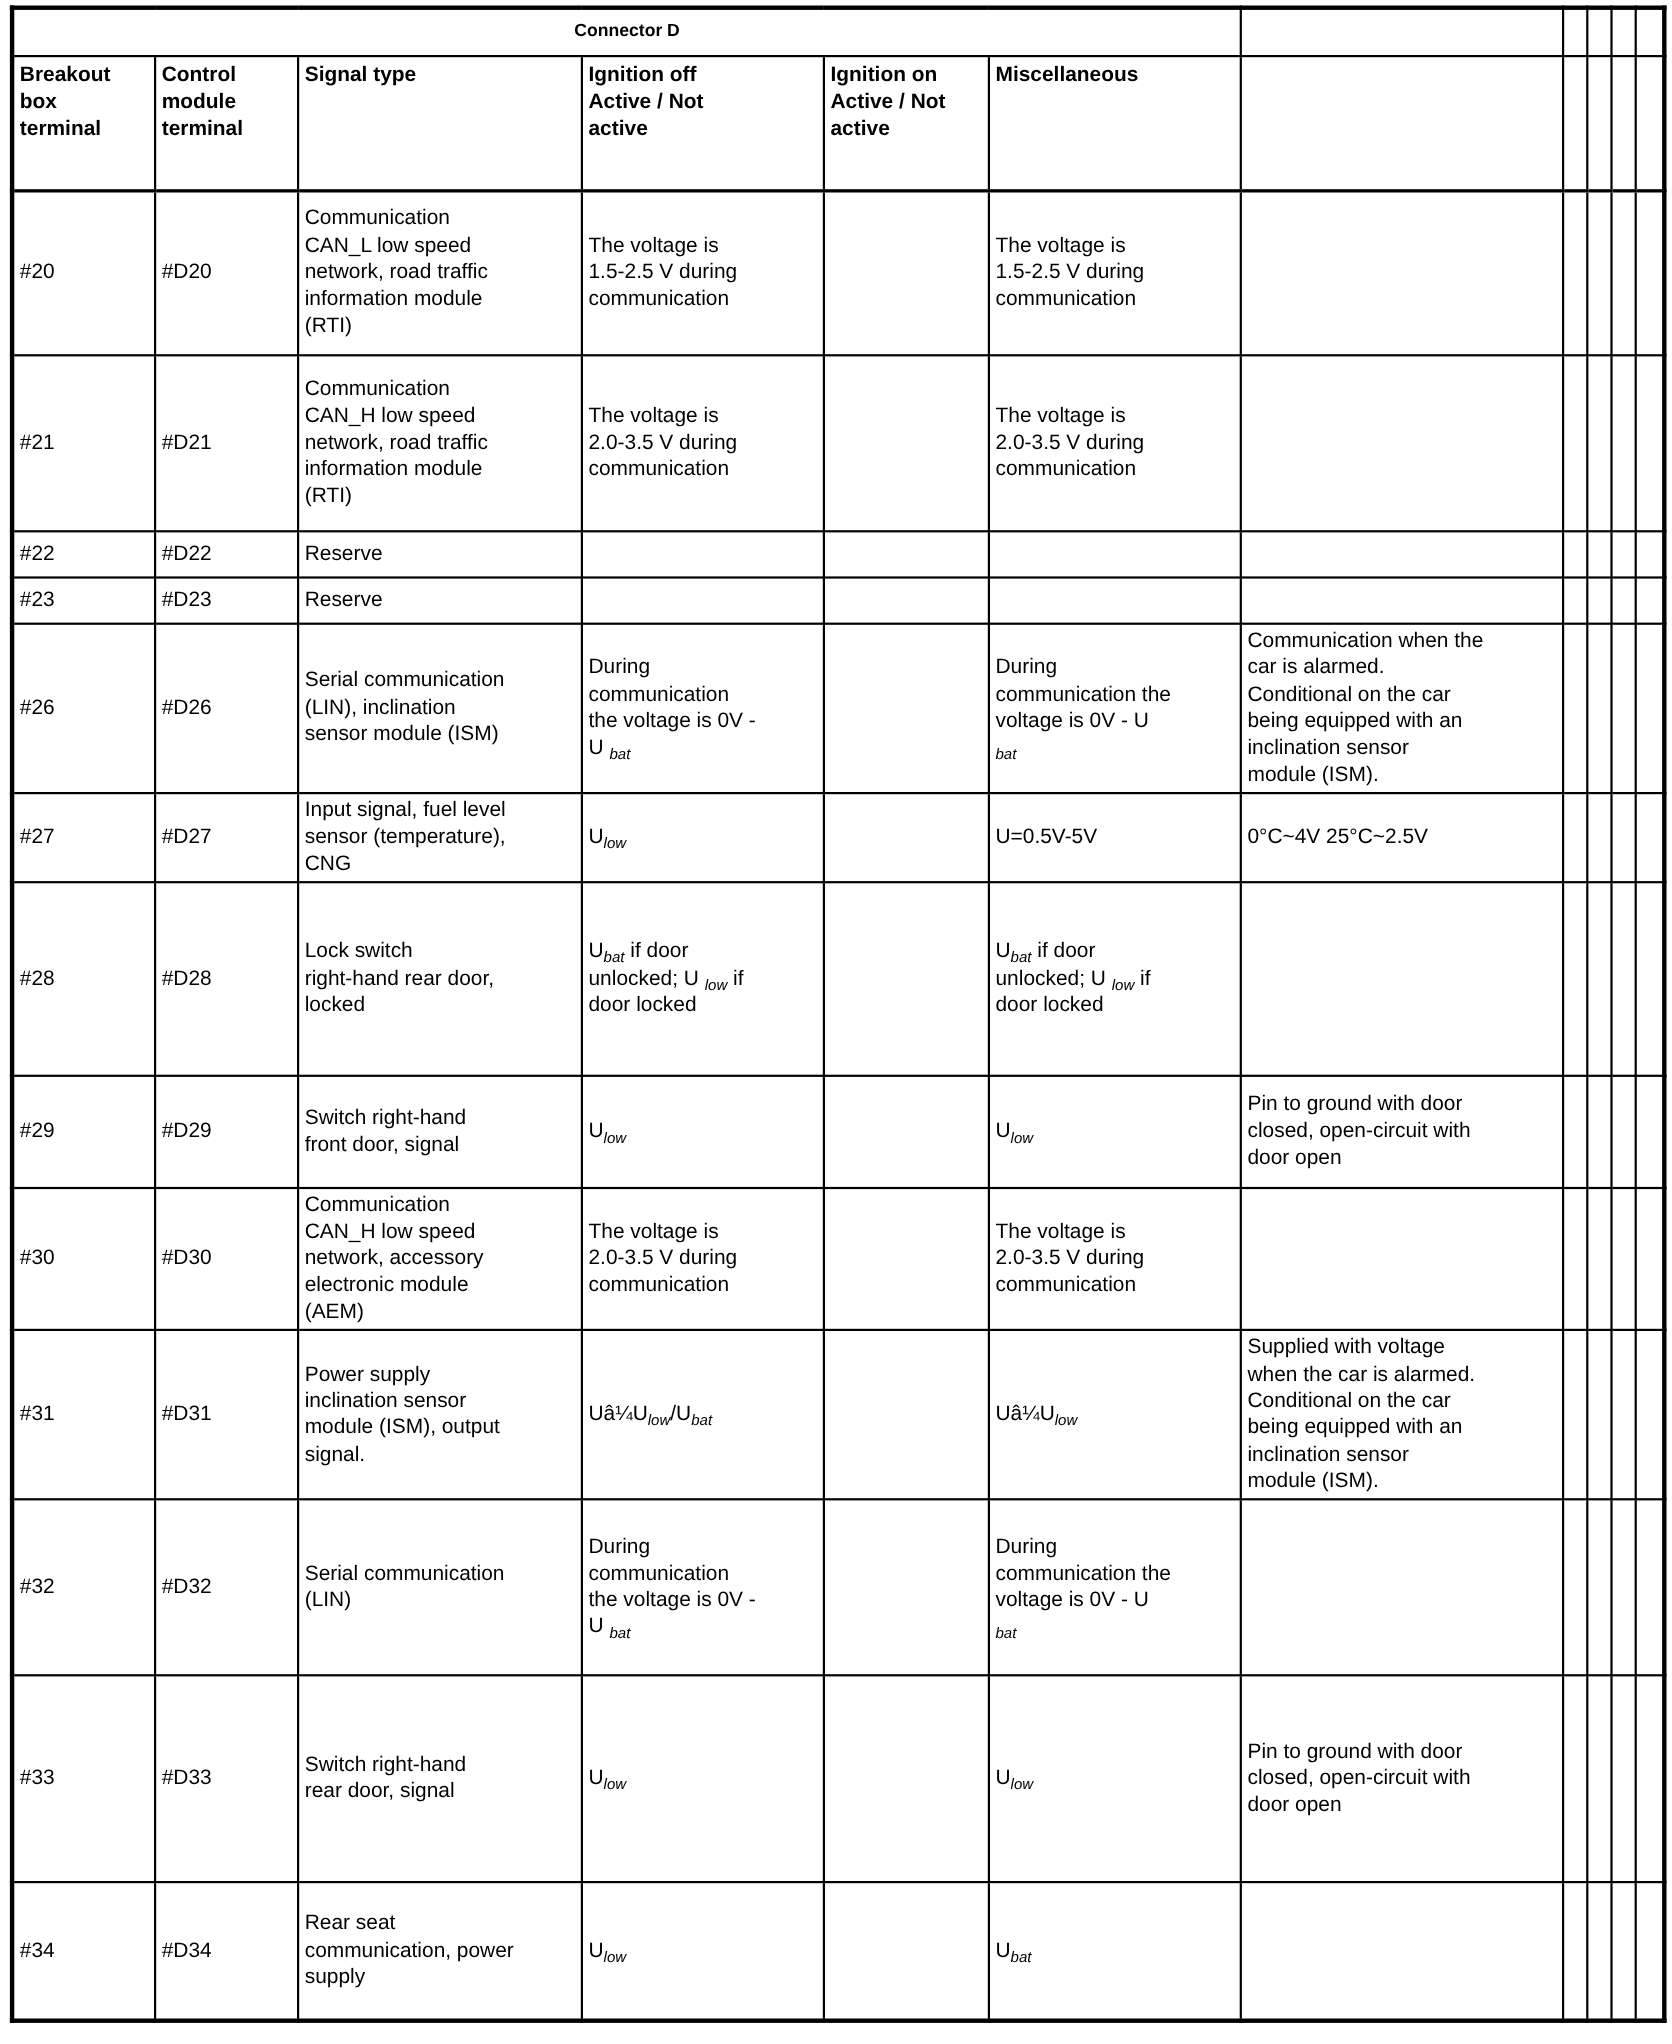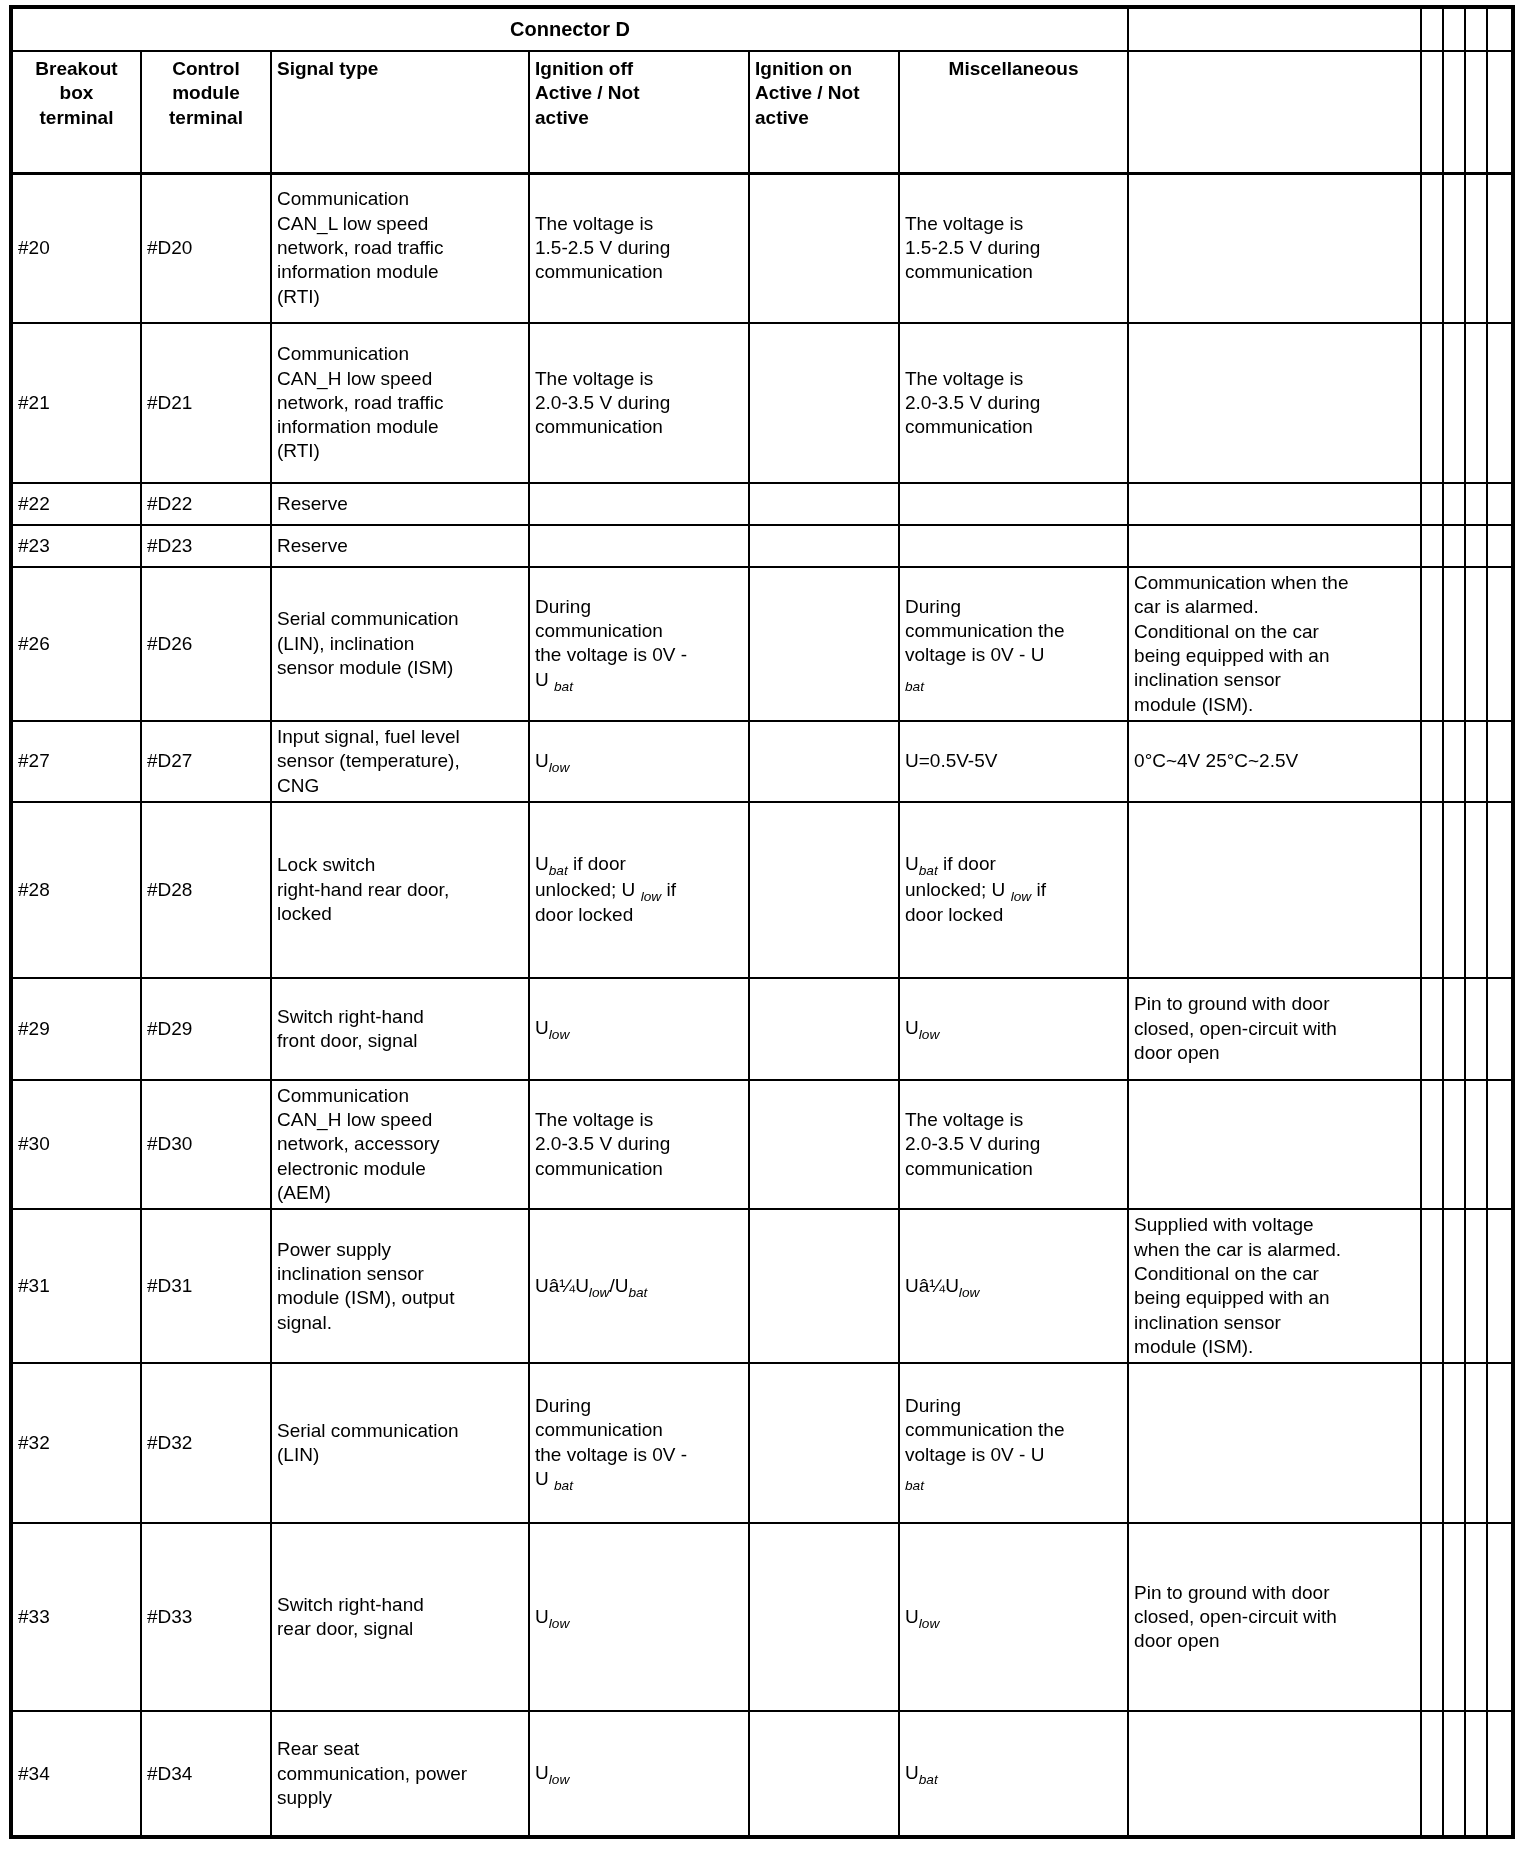--- a/index.html
+++ b/index.html
@@ -26,24 +26,24 @@
     text-align: left;
   }
   thead th {
     font-weight: bold;
     vertical-align: top;
     padding-top: 5px;
   }
   tr.title-row th {
     text-align: center;
     vertical-align: middle;
-    font-size: 20px;
+    font-size: 16px;
     padding-top: 3px;
   }
-  .ct { text-align: center; }
+  .ct { }
   .nc { padding: 0; }
   sub { font-size: 0.72em; line-height: 1; font-style: italic; }
 
   thead tr.title-row  { height: 44px; }
   thead tr.head-row   { height: 122px; }
   thead tr.head-row th { border-bottom: 3px solid #000; }
 
   tbody tr:nth-child(1)  { height: 150px; } 
   tbody tr:nth-child(2)  { height: 160px; } 
   tbody tr:nth-child(3),

